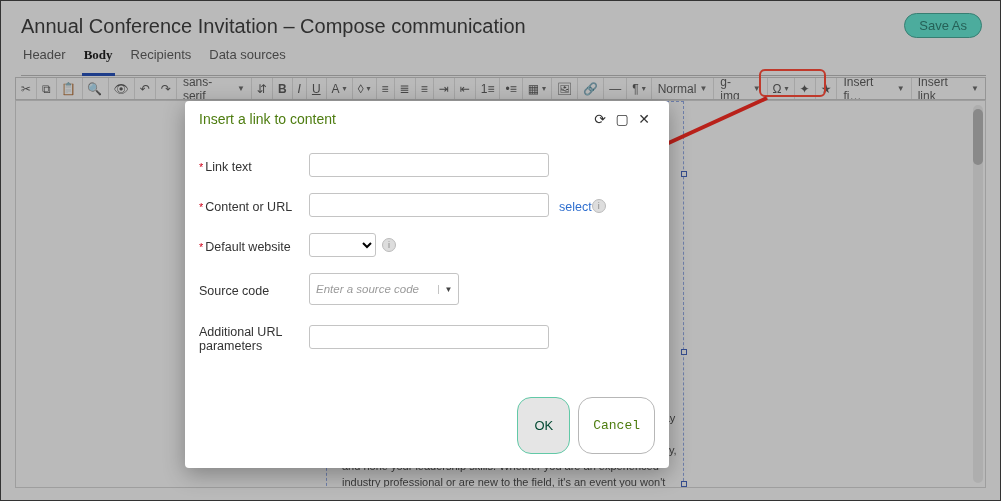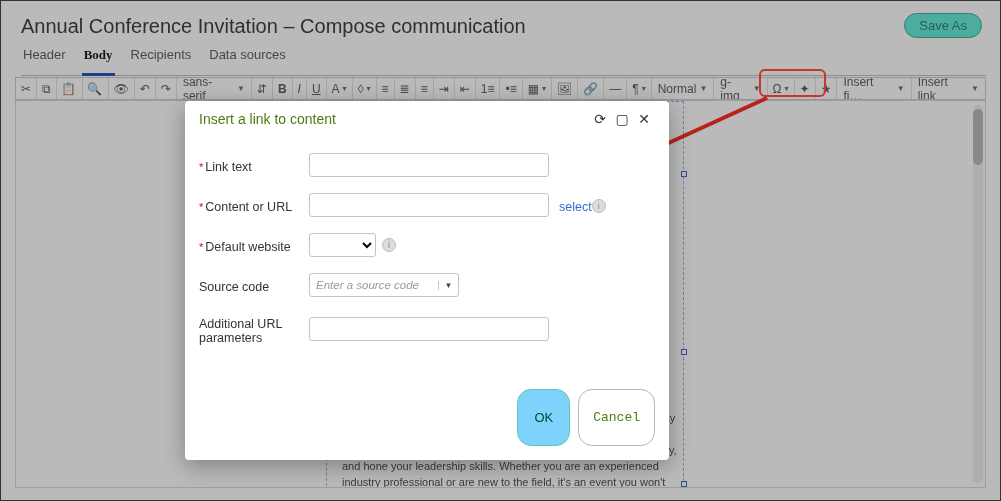--- a/index.html
+++ b/index.html
@@ -34,25 +34,25 @@
   .modal-title { flex:1; font-size:14px; color:#4d7c0f; }
   .modal-head-icn { width:22px; text-align:center; color:#333; cursor:pointer; font-size:14px; }
   .modal-body { padding:4px 14px 18px; }
   .row { display:flex; align-items:center; margin:14px 0 16px; }
   .lbl { width:110px; flex:none; padding-top:4px; font-size:12.5px; color:#333; }
   .req::before { content:"*"; color:#d0021b; margin-right:2px; font-size:11px; }
   .inp { width:240px; height:24px; border:1px solid #c4c4c4; border-radius:3px; background:#fff; font-size:12px; padding:0 6px; }
   .select-lnk { margin-left:10px; color:#2f6fcf; font-size:12.5px; cursor:pointer; padding-top:4px; }
   .info-icon { display:inline-flex; align-items:center; justify-content:center; width:14px; height:14px; border:1px solid #bbb; color:#888; background:#ddd; border-radius:50%; font-size:9px; margin-left:6px; }
   .none-sel { height:24px; border:1px solid #c4c4c4; border-radius:3px; padding:10px 4px; font-size:12px; background:#fff; }
-  .src-code { width:150px; height:24px; border:1px solid #c4c4c4; border-radius:3px; display:flex; align-items:center; }
+  .src-code { width:150px; height:32px; border:1px solid #c4c4c4; border-radius:3px; display:flex; align-items:center; }
   .src-code span { flex:1; color:#9a9a9a; font-style:italic; font-size:11.5px; padding-left:6px; }
   .src-caret { width:20px; border-left:1px solid #c4c4c4; text-align:center; font-size:8px; color:#444; }
   .modal-footer { display:flex; justify-content:flex-end; gap:8px; padding:10px 14px 14px; }
-  .btn-ok { background:#7dd3fc; border:1px solid #62c9a7; color:#044a33; border-radius:14px; padding:4px 16px; font-size:13px; }
+  .btn-ok { background:#e5e5e5; border:1px solid #62c9a7; color:#044a33; border-radius:14px; padding:4px 16px; font-size:13px; }
   .btn-cancel { background:#fff; border:1px solid #b7b7b7; color:#4d7c0f; border-radius:14px; padding:20px 14px; font-size:13px;font-family:Liberation Mono, monospace; }
 
   .arrow { position:absolute; z-index:19; pointer-events:none; }
 </style>
 </head>
 <body>
 
 <div class="page-title">Annual Conference Invitation – Compose communication</div>
 <button class="saveas">Save As</button>
 

